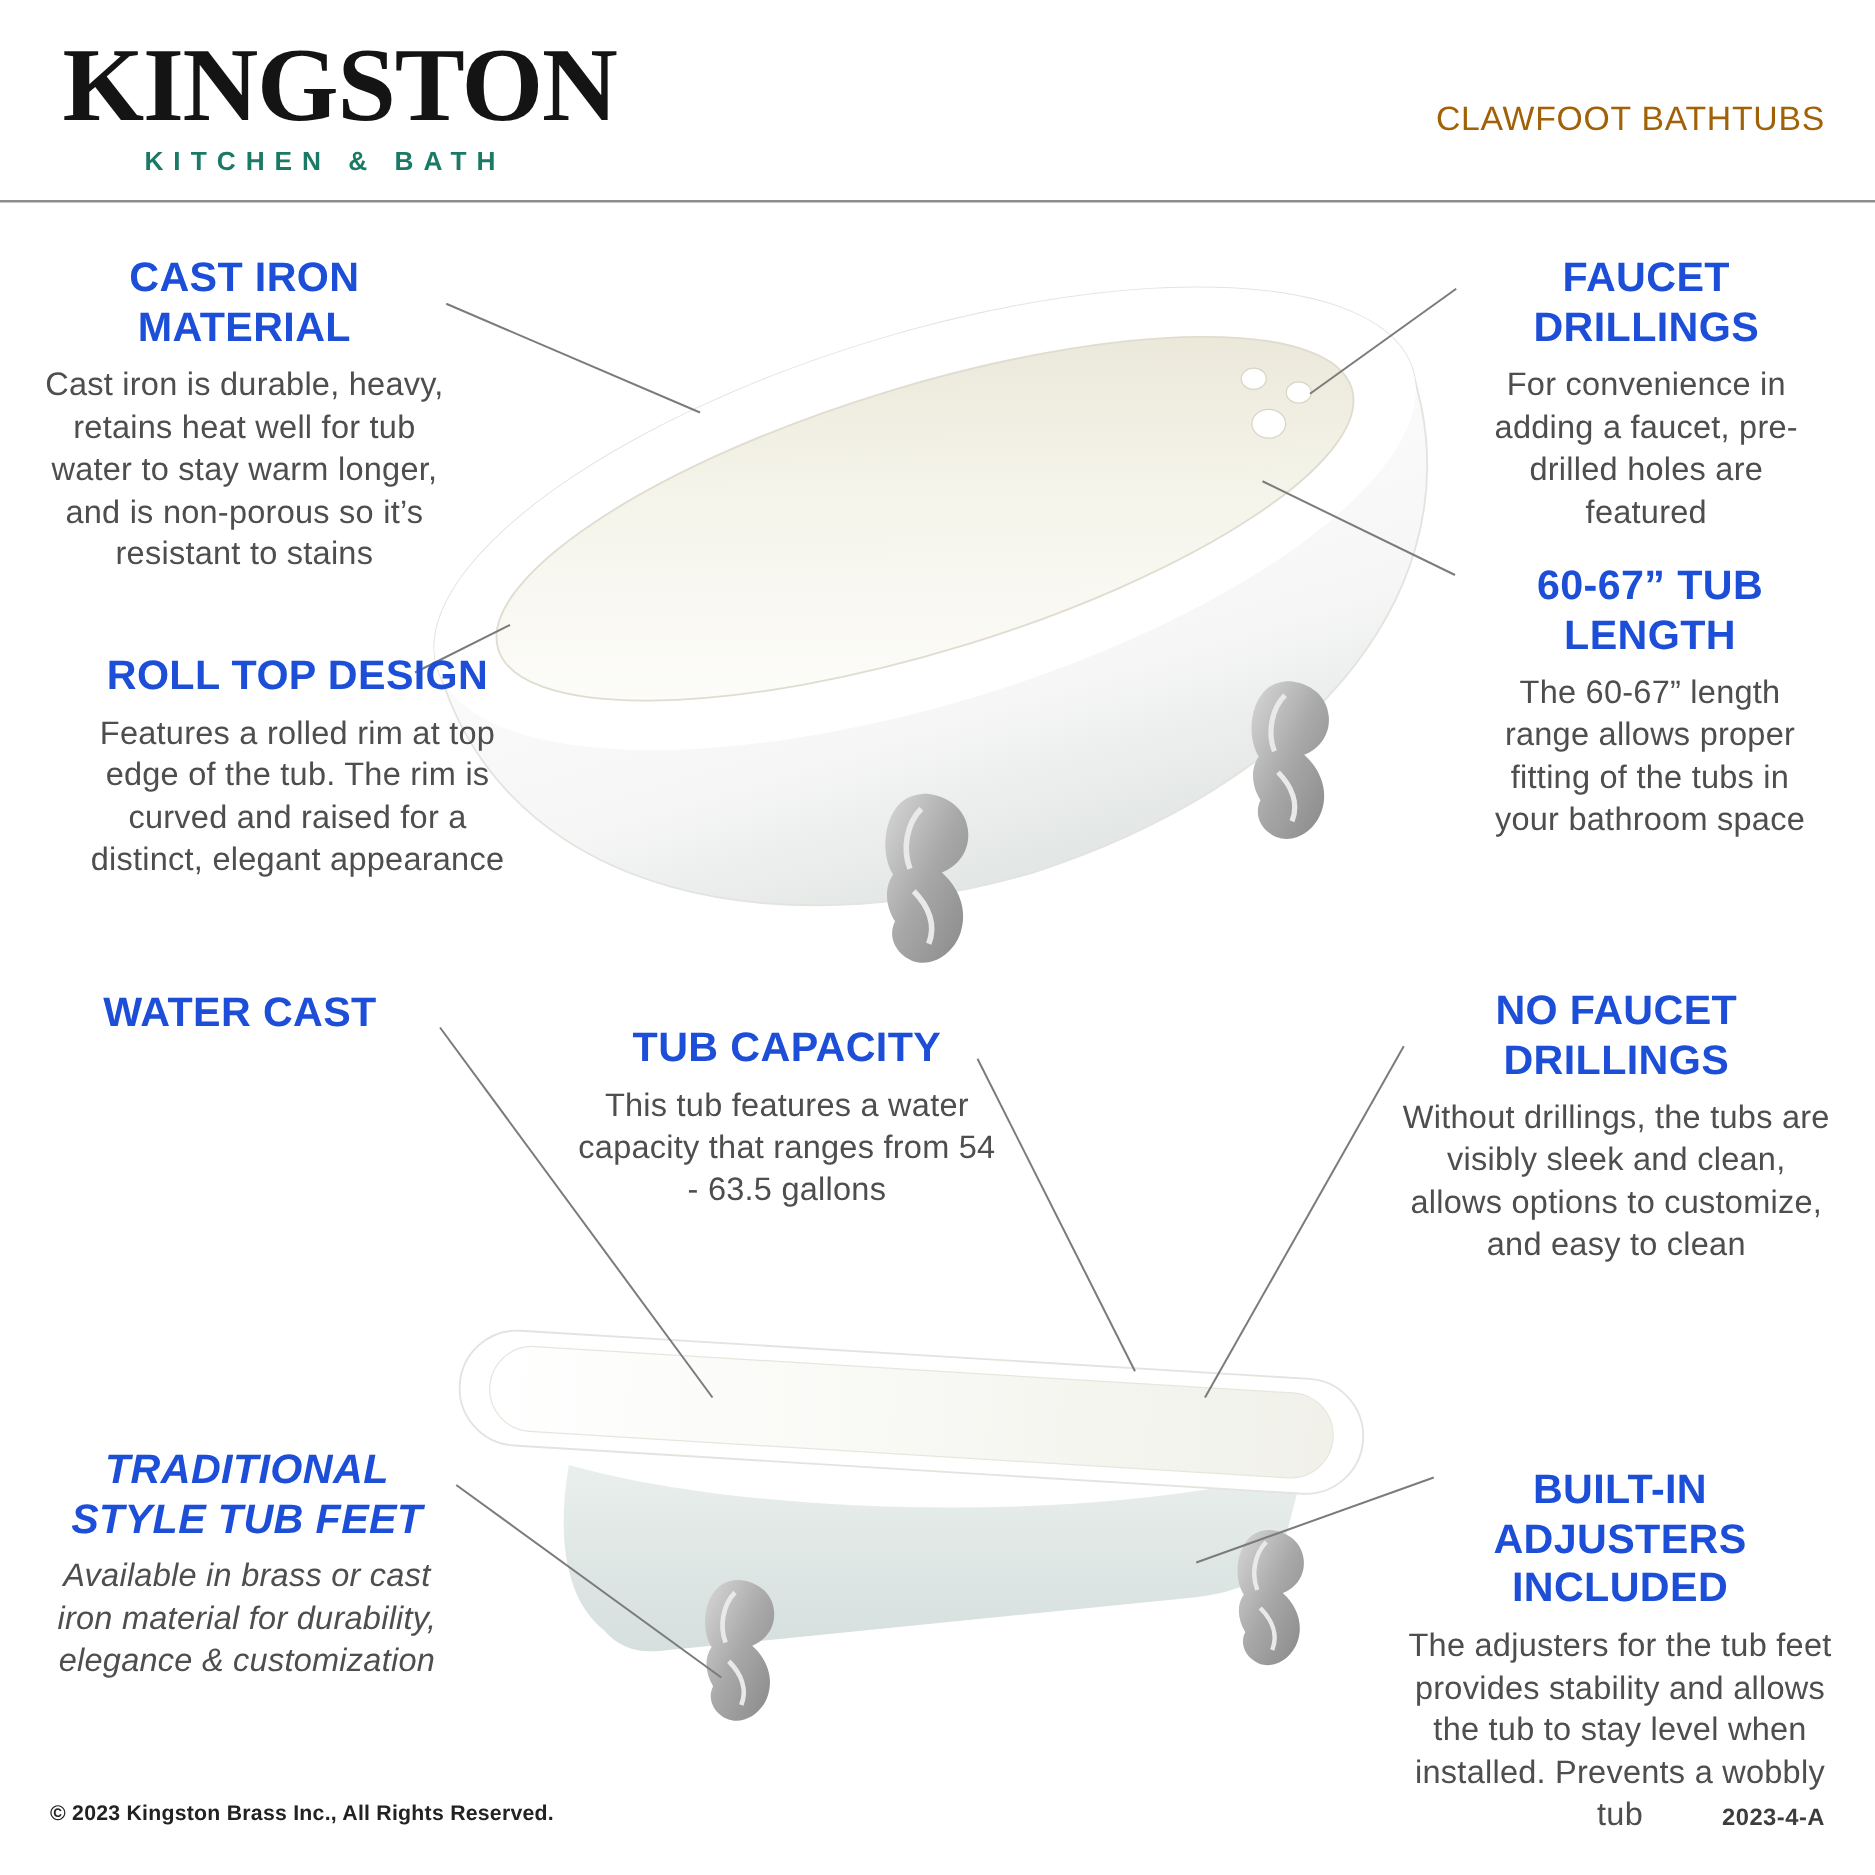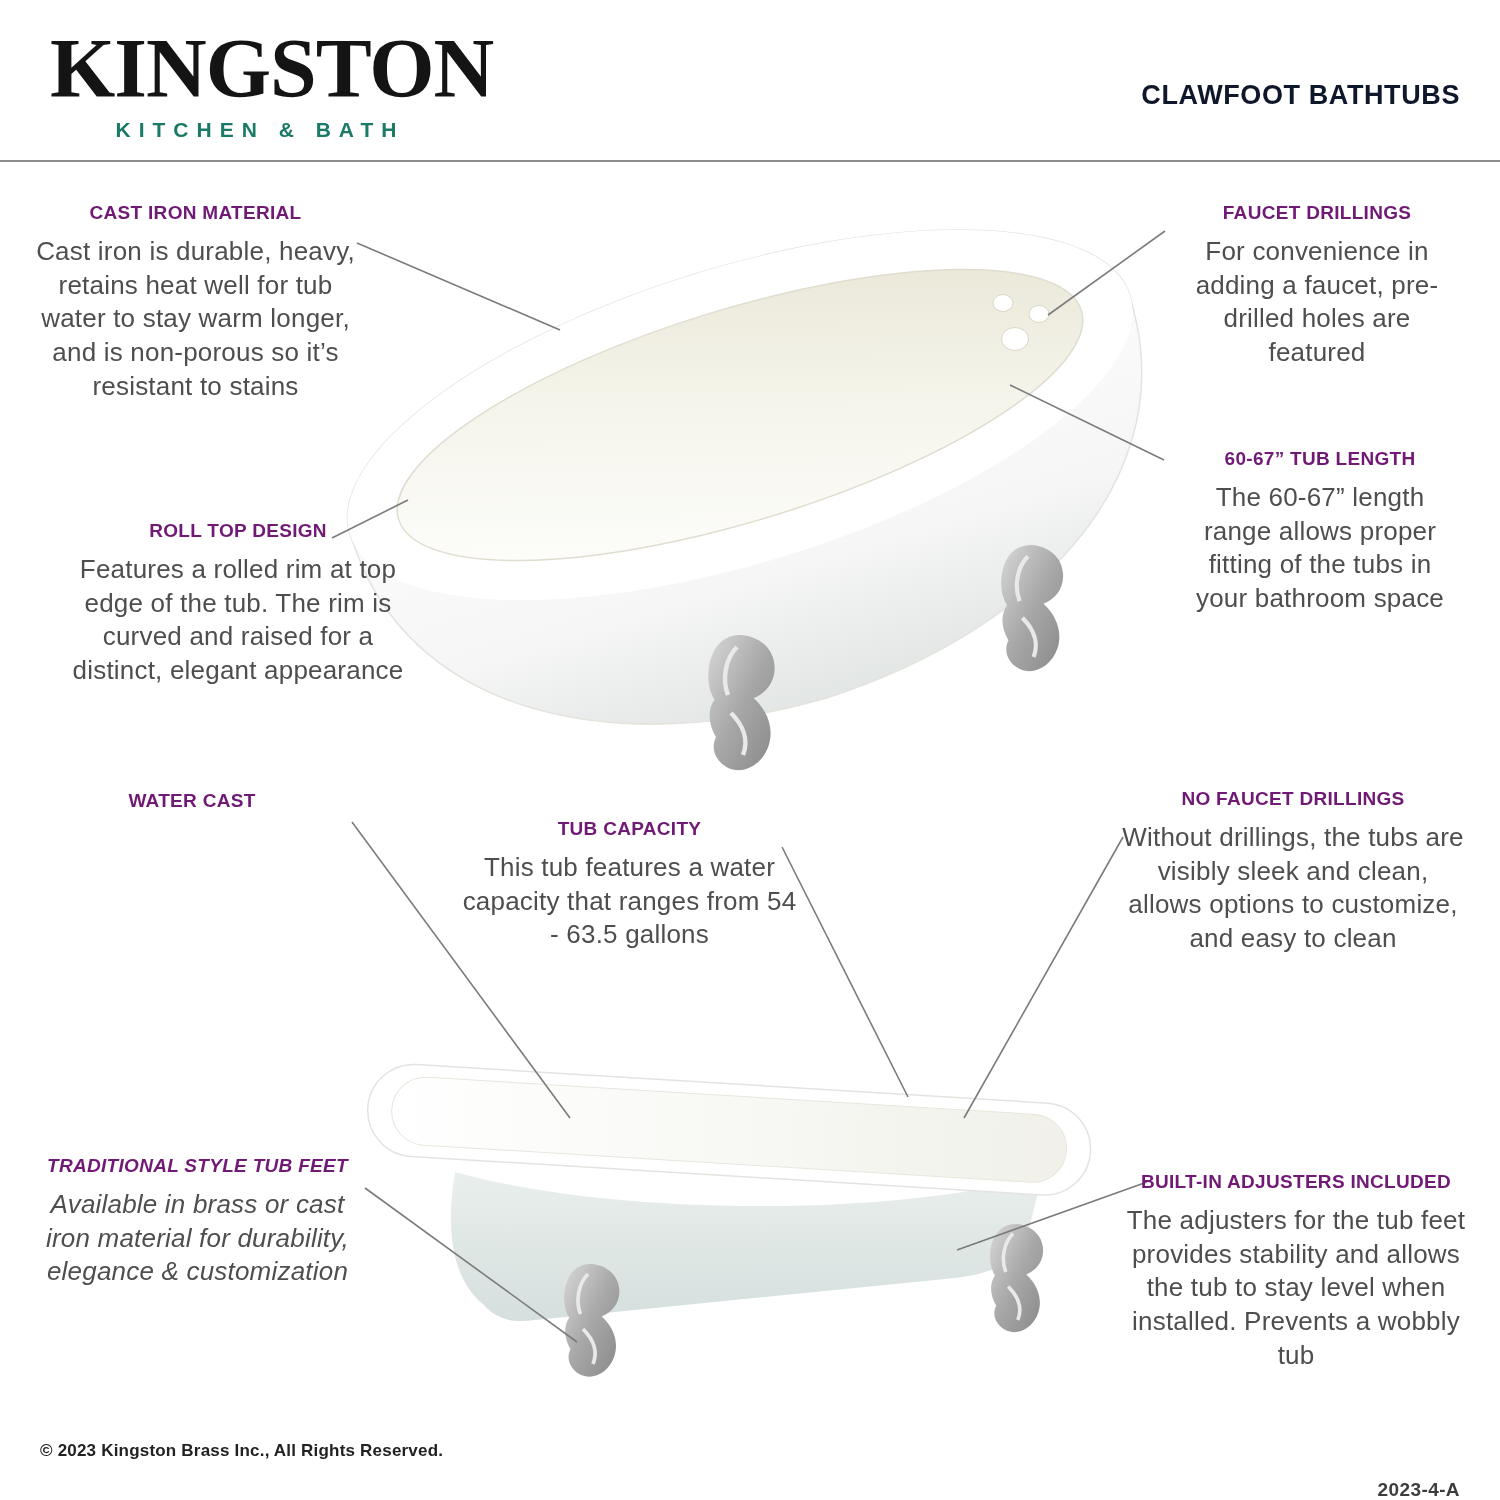--- a/index.html
+++ b/index.html
@@ -11,28 +11,28 @@
   .logo{position:absolute;left:50px;top:26px;width:420px;text-align:center;}
   .brand{
     font-family:"Liberation Serif", serif;font-weight:700;font-size:84px;
     line-height:1.02;color:#141414;letter-spacing:-1px;white-space:nowrap;text-align:left;
   }
   .tagline{
     margin-top:6px;font-size:21px;font-weight:700;color:#1b7a66;
     letter-spacing:8px;white-space:nowrap;
   }
   .doc-title{
-    position:absolute;right:40px;top:80px;font-size:27px;font-weight:700;
-    color:#0f172a;letter-spacing:0.6px;white-space:nowrap;
+    position:absolute;right:40px;top:80px;font-size:27px;font-weight:400;
+    color:#a16207;letter-spacing:0.6px;white-space:nowrap;
   }
   .rule{position:absolute;left:0;top:160px;width:1500px;height:2px;background:#8d8d8d;}
   
   .callout{position:absolute;text-align:center;}
   .callout h2{
-    margin:0 0 10px 0;font-size:19px;font-weight:700;color:#701a75;
+    margin:0 0 10px 0;font-size:33px;font-weight:700;color:#1d4ed8;
     letter-spacing:0.3px;line-height:1.2;
   }
   .callout p{
     margin:0;font-size:26px;font-weight:400;color:#4e4e4e;
     line-height:1.3;letter-spacing:0.2px;
   }
   .c-cast      {left:28px;   top:202px;  width:335px;}
   .c-faucet    {left:1172px; top:202px;  width:290px;}
   .c-roll      {left:28px;   top:520px;  width:340px;margin-left:40px;}
   .c-length    {left:1186px; top:448px;  width:268px;}
@@ -40,21 +40,21 @@
   .c-capacity  {left:462px;  top:818px;  width:335px;}
   .c-nofaucet  {left:1118px; top:788px;  width:350px;}
   .c-feet      {left:30px;   top:1155px; width:335px;font-style:italic;}
   .c-adjusters {left:1122px; top:1155px; width:348px;margin-top:16px;}
   
   .tub-top{position:absolute;left:335px;top:215px;width:830px;height:590px;}
   .tub-bottom{position:absolute;left:355px;top:1032px;width:760px;height:370px;}
   .lines{position:absolute;left:0;top:0;width:1500px;height:1500px;pointer-events:none;}
   
   .copyright{position:absolute;left:40px;top:1441px;font-size:17px;font-weight:700;color:#222222;letter-spacing:0.2px;}
-  .doc-code{position:absolute;right:40px;top:1479px;font-size:19px;font-weight:700;color:#3d3d3d;letter-spacing:0.4px;}
+  .doc-code{position:absolute;right:40px;top:1444px;font-size:19px;font-weight:700;color:#3d3d3d;letter-spacing:0.4px;}
 </style>
 </head>
 <body>
 
 <div class="page">
 
   <div class="logo">
     <div class="brand">KINGSTON</div>
     <div class="tagline">KITCHEN &amp; BATH</div>
   </div>

